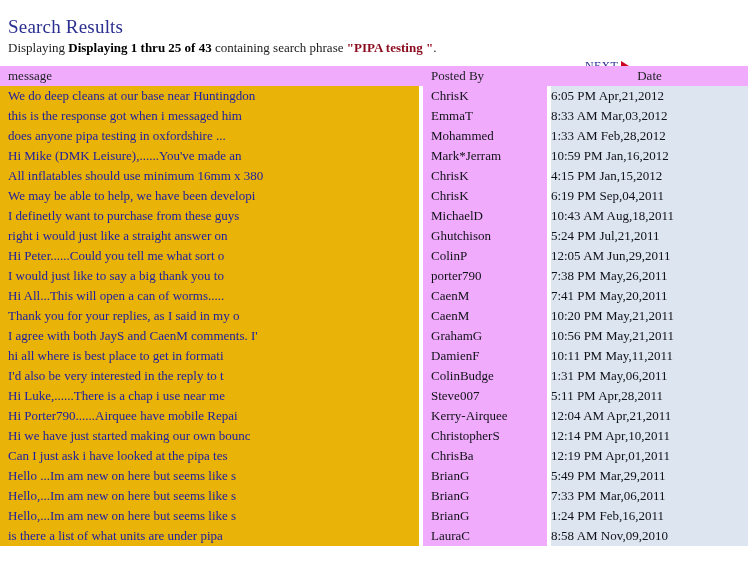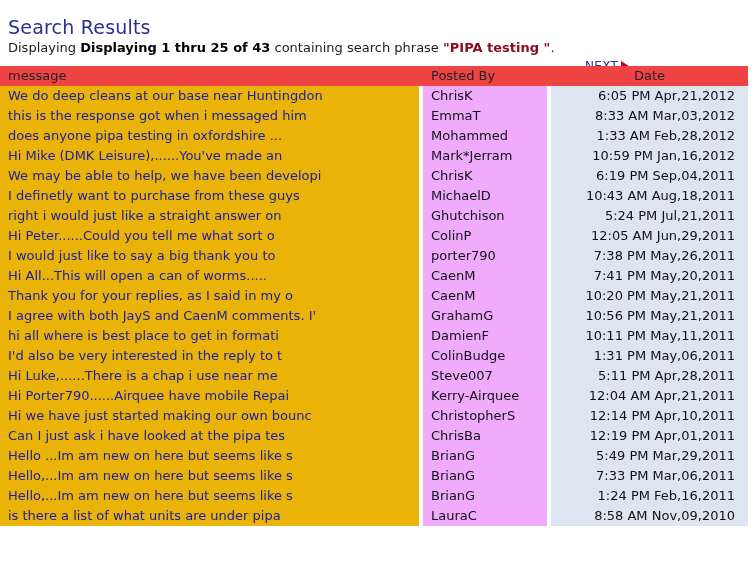--- a/index.html
+++ b/index.html
@@ -13,20 +13,21 @@
     overflow: hidden;
     font-family: "DejaVu Sans", "Liberation Sans", sans-serif;
     -webkit-font-smoothing: none;
   }
 
   .page {
     position: relative;
     width: 754px;
     height: 508px;
     background: #ffffff;
+    font-family: Liberation Serif, serif;
   }
 
   
   .page-title {
     position: absolute;
     left: 8px;
     top: 2px;
     font-size: 19px;
     font-weight: normal;
     color: #2b2f8f;
@@ -100,21 +101,21 @@
     padding: 0;
     margin: 0;
     height: 20px;
     line-height: 20px;
     font-weight: normal;
     overflow: hidden;
     white-space: nowrap;
   }
 
   .results-table thead th {
-    background: #ef4444;
+    background: #f0abfc;
     color: #222228;
     font-size: 13px;
   }
   th.h-msg  { text-align: left;   padding-left: 8px; }
   th.h-by   { text-align: left;   padding-left: 8px; }
   th.h-date { text-align: center; }
   th.gapcell, td.gapcell { background: #ffffff; }
 
   .results-table tbody td.cell-msg {
     background: #eab308;
@@ -124,21 +125,21 @@
   }
   .results-table tbody td.cell-by {
     background: #f0abfc;
     color: #111118;
     text-align: left;
     padding-left: 8px;
   }
   .results-table tbody td.cell-date {
     background: #dce5f0;
     color: #111118;
-    text-align: right;
+    text-align: left;
     padding-right: 13px;
   }
 </style>
 </head>
 <body>
 
 <div class="page">
 
   <h1 class="page-title">Search Results</h1>
 
@@ -186,20 +187,27 @@
           <td class="cell-date">1:33 AM Feb,28,2012</td>
         </tr>
         <tr>
           <td class="cell-msg">Hi Mike (DMK Leisure),......You've made an</td>
           <td class="gapcell"></td>
           <td class="cell-by">Mark*Jerram</td>
           <td class="gapcell"></td>
           <td class="cell-date">10:59 PM Jan,16,2012</td>
         </tr>
         <tr>
+          <td class="cell-msg">All inflatables should use minimum 16mm x 380</td>
+          <td class="gapcell"></td>
+          <td class="cell-by">ChrisK</td>
+          <td class="gapcell"></td>
+          <td class="cell-date">4:15 PM Jan,15,2012</td>
+        </tr>
+        <tr>
           <td class="cell-msg">We may be able to help, we have been developi</td>
           <td class="gapcell"></td>
           <td class="cell-by">ChrisK</td>
           <td class="gapcell"></td>
           <td class="cell-date">6:19 PM Sep,04,2011</td>
         </tr>
         <tr>
           <td class="cell-msg">I definetly want to purchase from these guys</td>
           <td class="gapcell"></td>
           <td class="cell-by">MichaelD</td>

